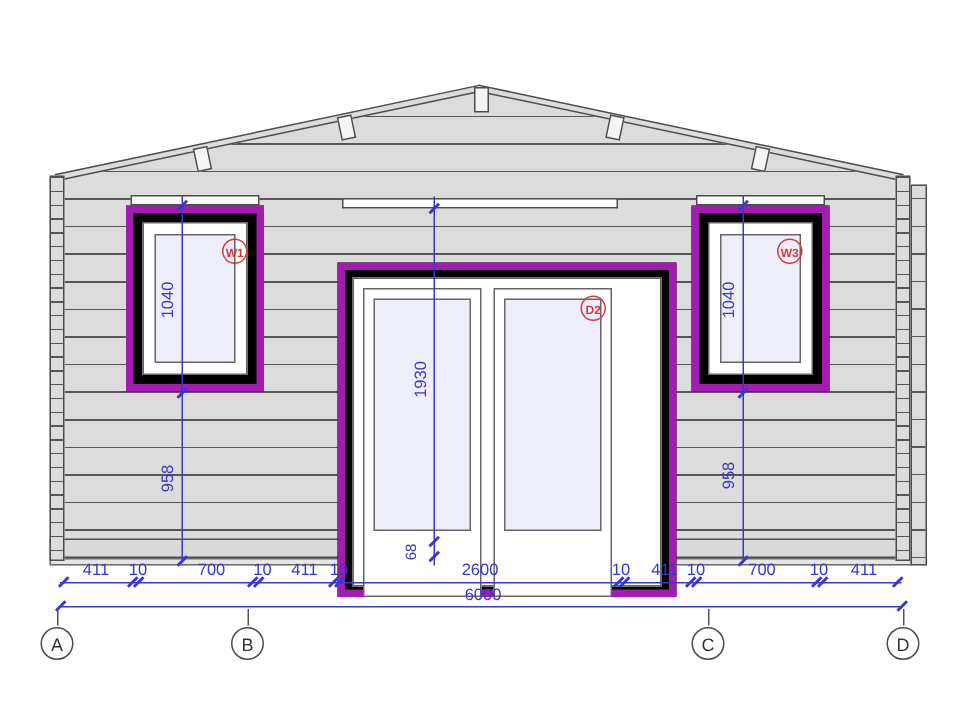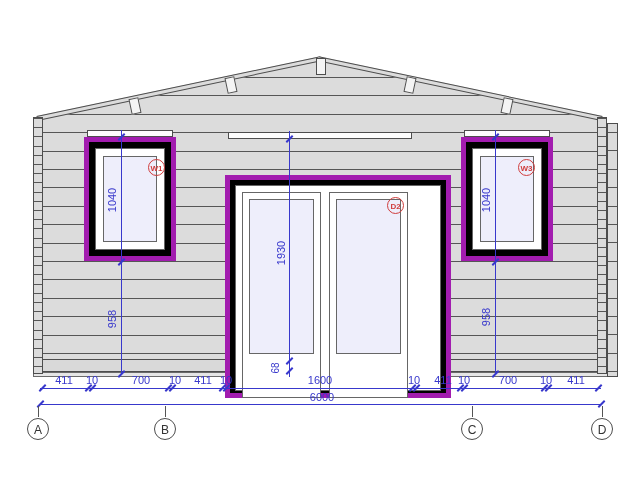--- a/index.html
+++ b/index.html
@@ -131,21 +131,21 @@
   <div class="abs tick" style="left:540px;top:387px;"></div>
   <div class="abs tick" style="left:544px;top:387px;"></div>
   <div class="abs tick" style="left:594px;top:387px;"></div>
 
   <div class="abs hlabel" style="left:64px;top:374px;">411</div>
   <div class="abs hlabel" style="left:92px;top:374px;">10</div>
   <div class="abs hlabel" style="left:141px;top:374px;">700</div>
   <div class="abs hlabel" style="left:175px;top:374px;">10</div>
   <div class="abs hlabel" style="left:203px;top:374px;">411</div>
   <div class="abs hlabel" style="left:226px;top:374px;">10</div>
-  <div class="abs hlabel" style="left:320px;top:374px;">1600</div>
+  <div class="abs hlabel" style="left:320px;top:374px;">2600</div>
   <div class="abs hlabel" style="left:414px;top:374px;">10</div>
   <div class="abs hlabel" style="left:443px;top:374px;">411</div>
   <div class="abs hlabel" style="left:464px;top:374px;">10</div>
   <div class="abs hlabel" style="left:508px;top:374px;">700</div>
   <div class="abs hlabel" style="left:546px;top:374px;">10</div>
   <div class="abs hlabel" style="left:576px;top:374px;">411</div>
 
   <div class="abs dline" style="left:40px;top:404px;width:561px;height:1px;"></div>
   <div class="abs tick" style="left:36px;top:403px;"></div>
   <div class="abs tick" style="left:597px;top:403px;"></div>

